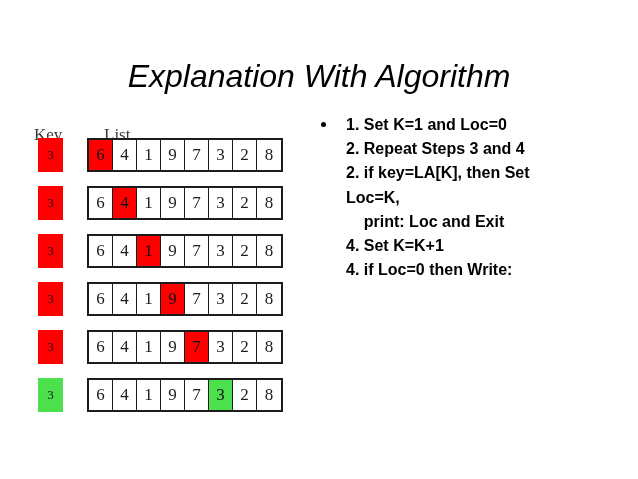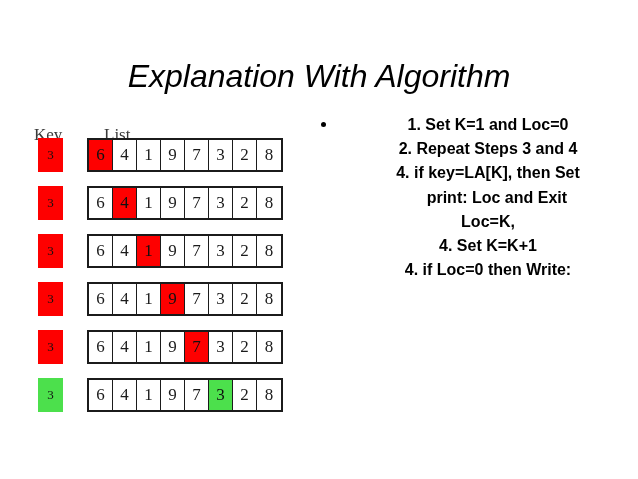--- a/index.html
+++ b/index.html
@@ -109,21 +109,20 @@
   .list-cell:last-child { border-right: none; }
   .list-cell.hl-red { background: #fe0000; color: #111111; }
   .list-cell.hl-green { background: #4ce04c; color: #111111; }
 
   
   #algorithm {
     position: absolute;
     left: 310px;
     top: 113px;
     width: 320px;
-    text-align: center;
   }
   .algo-bullet-wrap {
     position: relative;
     padding-left: 36px;
   }
   .algo-dot {
     position: absolute;
     left: 11px;
     top: 9px;
     width: 5px;
@@ -236,22 +235,22 @@
       </div>
 
   </div>
 
   <div id="algorithm">
     <div class="algo-bullet-wrap">
       <span class="algo-dot"></span>
       <div id="algo-lines">
           <div class="algo-line">1. Set K=1 and Loc=0</div>
           <div class="algo-line">2. Repeat Steps 3 and 4</div>
-          <div class="algo-line">4. if key=LA[K], then Set</div>
+          <div class="algo-line">2. if key=LA[K], then Set</div>
+          <div class="algo-line">Loc=K,</div>
           <div class="algo-line">    print: Loc and Exit</div>
-          <div class="algo-line">Loc=K,</div>
           <div class="algo-line">4. Set K=K+1</div>
           <div class="algo-line">4. if Loc=0 then Write:</div>
         </div>
     </div>
   </div>
 
 </div>
 
 </body></html>

